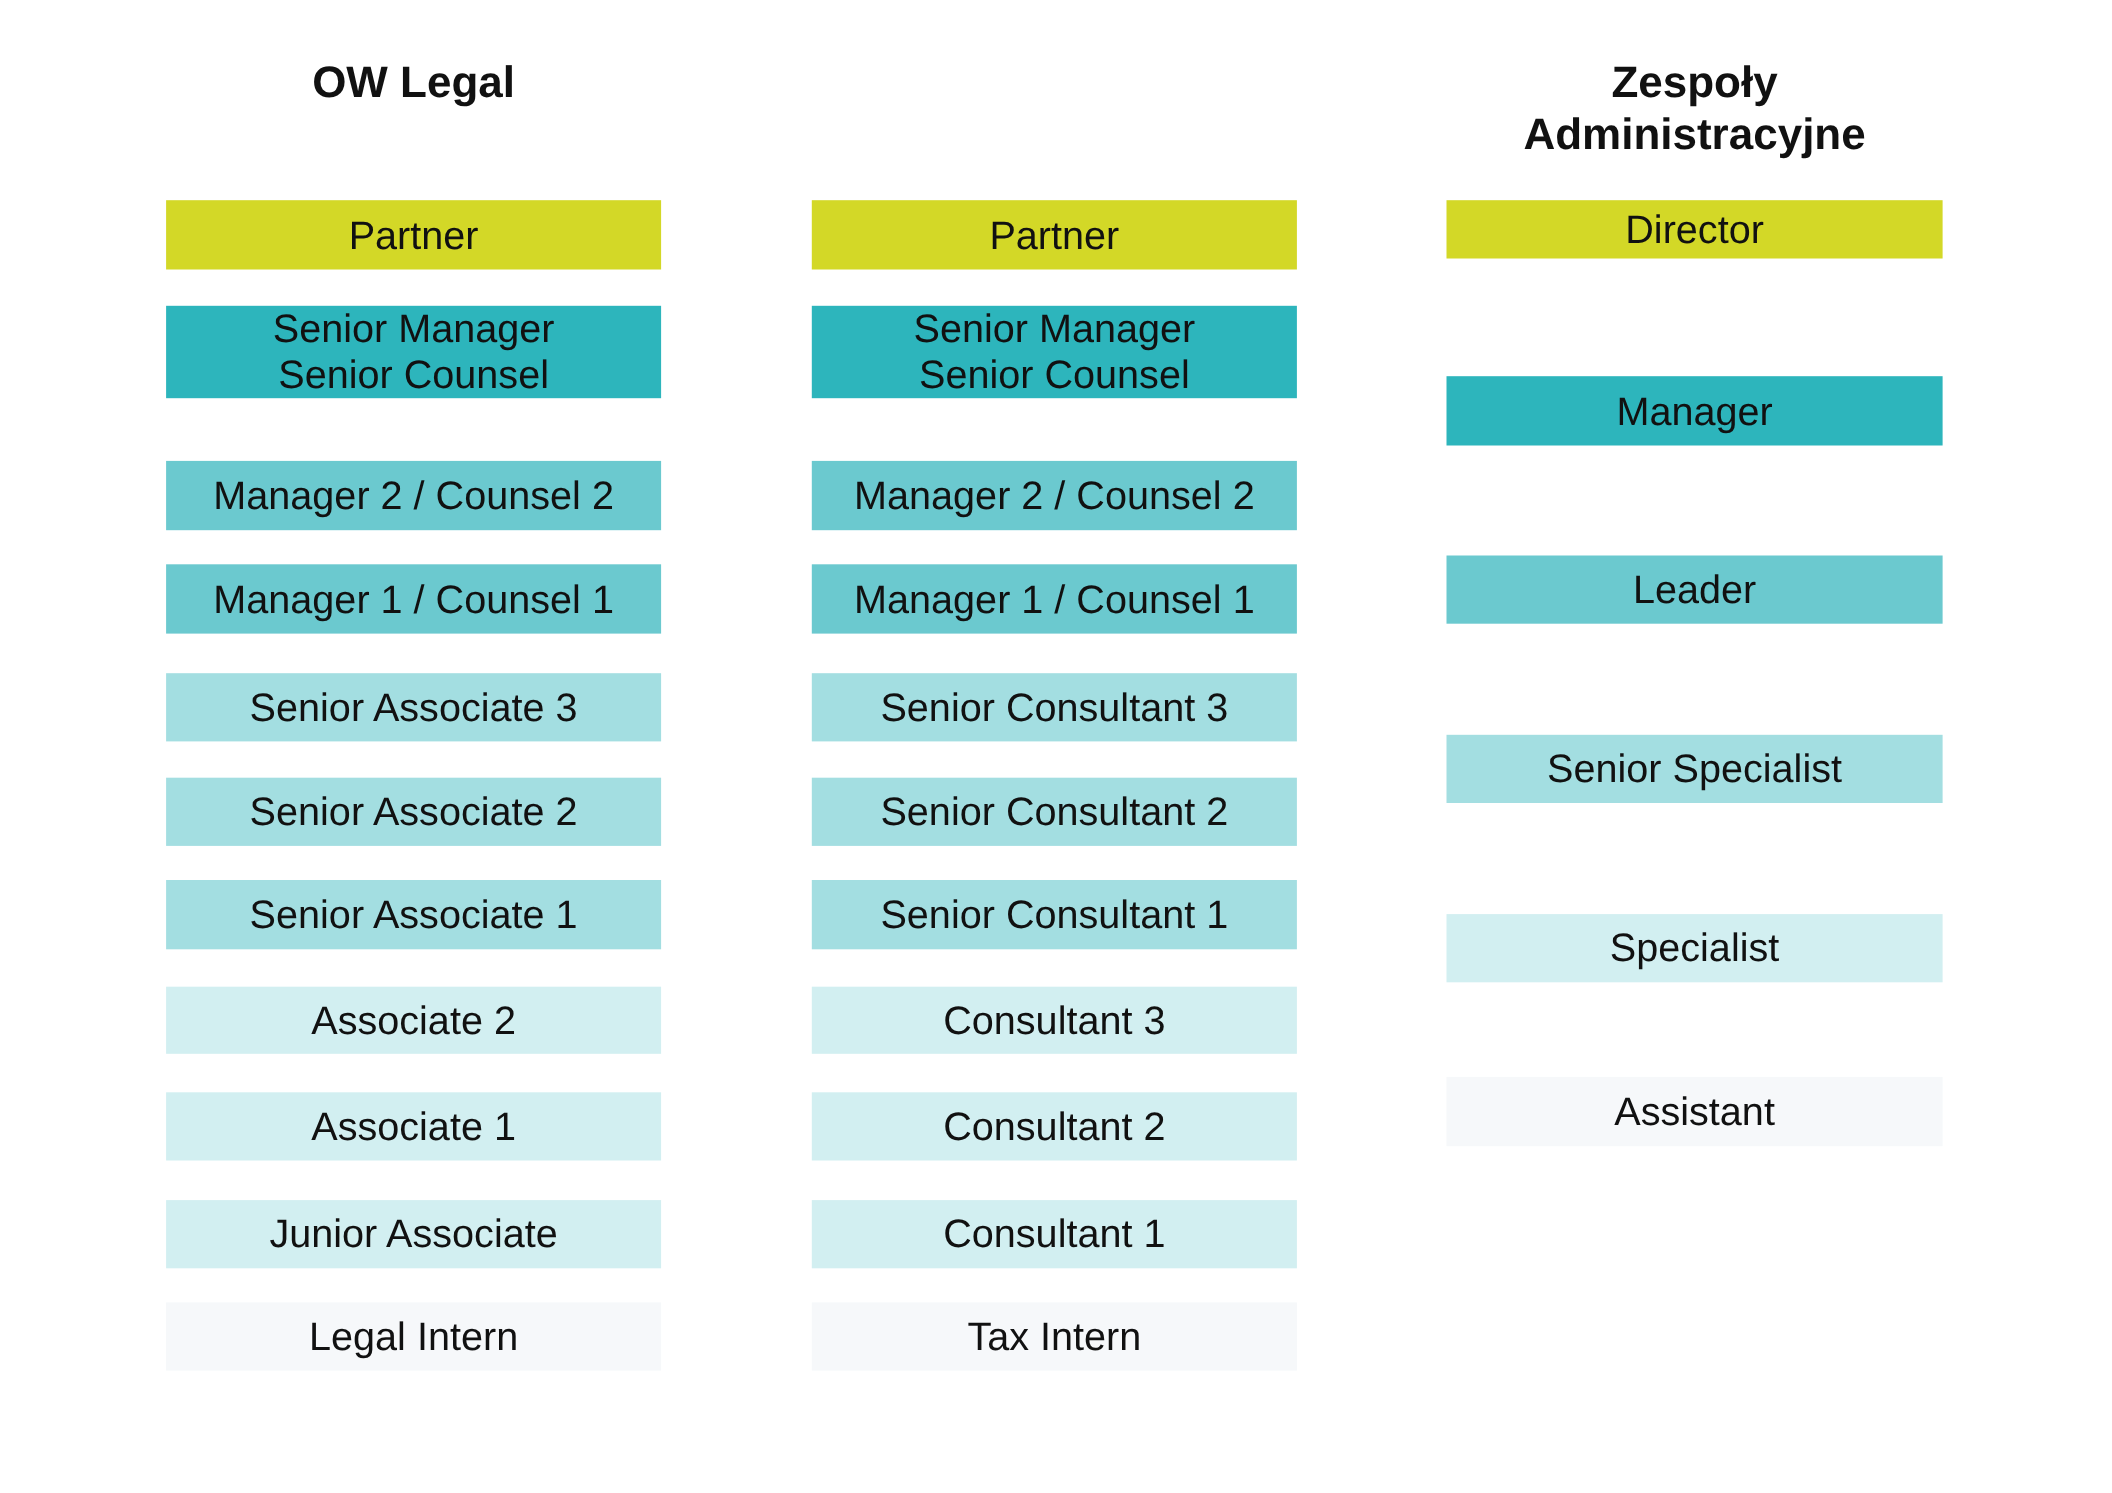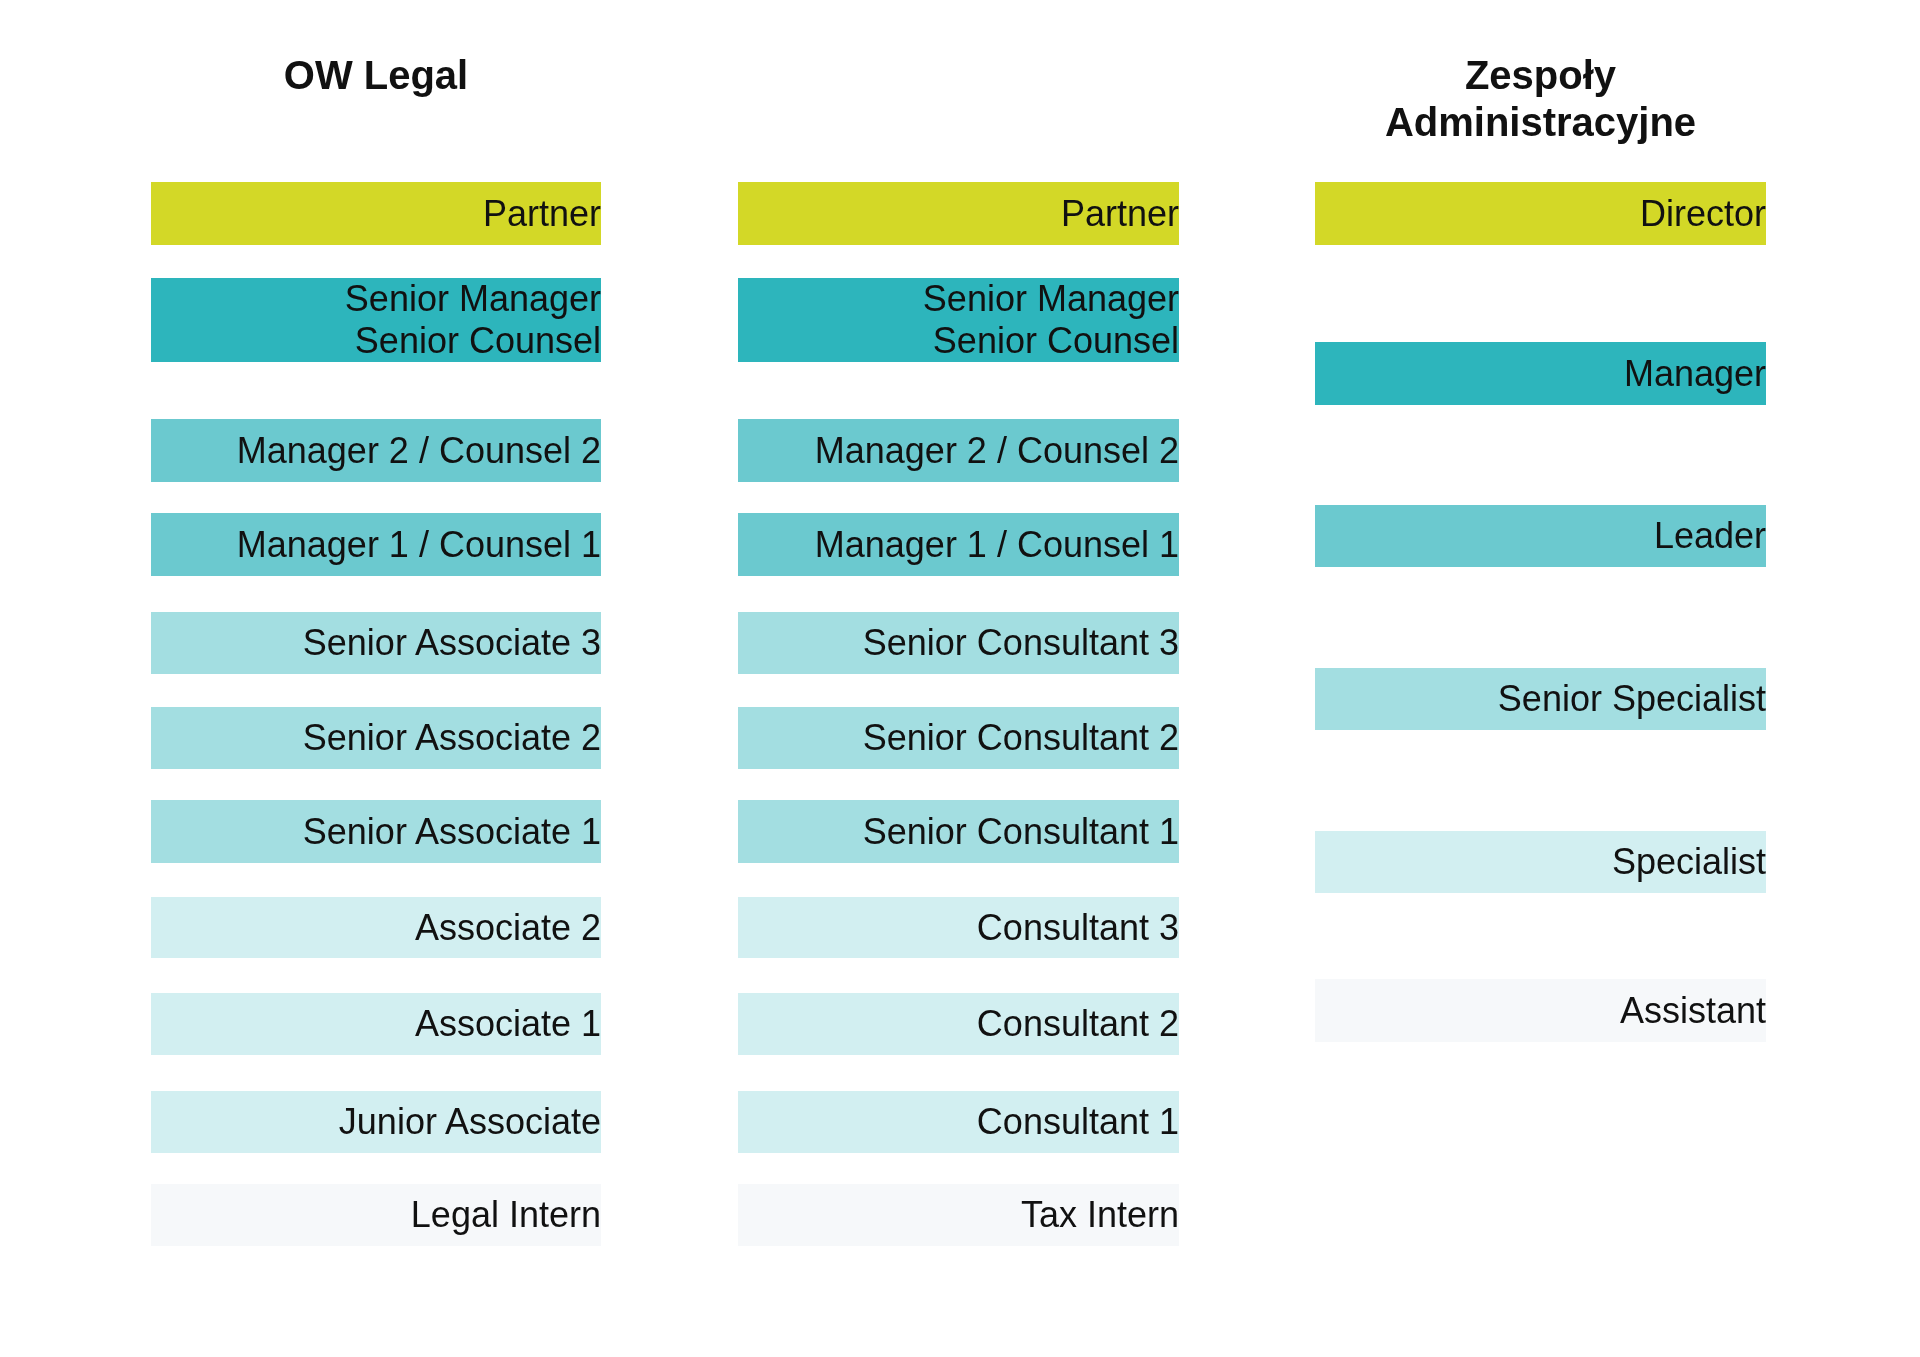--- a/index.html
+++ b/index.html
@@ -19,39 +19,39 @@
   .hdr{
     position:absolute;top:52px;left:0;right:0;
     margin:0;
     text-align:center;
     font-size:40px;font-weight:bold;line-height:47px;
     color:var(--text,#111111);
   }
   .hdr .hline{display:block;}
   .box{
     position:absolute;left:0;right:0;
-    display:flex;flex-direction:column;align-items:flex-end;justify-content:center;
+    display:flex;flex-direction:column;align-items:center;justify-content:center;
     font-size:36px;line-height:42px;
     text-align:center;
     color:var(--text,#111111);
   }
   
   .r1{top:182px;height:63px;}
   .r2{top:278px;height:84px;}
   .r3{top:419px;height:63px;}
   .r4{top:513px;height:63px;}
   .r5{top:612px;height:62px;}
   .r6{top:707px;height:62px;}
   .r7{top:800px;height:63px;}
   .r8{top:897px;height:61px;}
   .r9{top:993px;height:62px;}
   .r10{top:1091px;height:62px;}
   .r11{top:1184px;height:62px;}
   
-  .a1{top:182px;height:63px;}
+  .a1{top:182px;height:53px;}
   .a2{top:342px;height:63px;}
   .a3{top:505px;height:62px;}
   .a4{top:668px;height:62px;}
   .a5{top:831px;height:62px;}
   .a6{top:979px;height:63px;}
   
   .lvl1{background:var(--level1,#d3d827);}
   .lvl2{background:var(--level2,#2db5bc);}
   .lvl3{background:var(--level3,#6bc9cf);}
   .lvl4{background:var(--level4,#a3dee1);}

